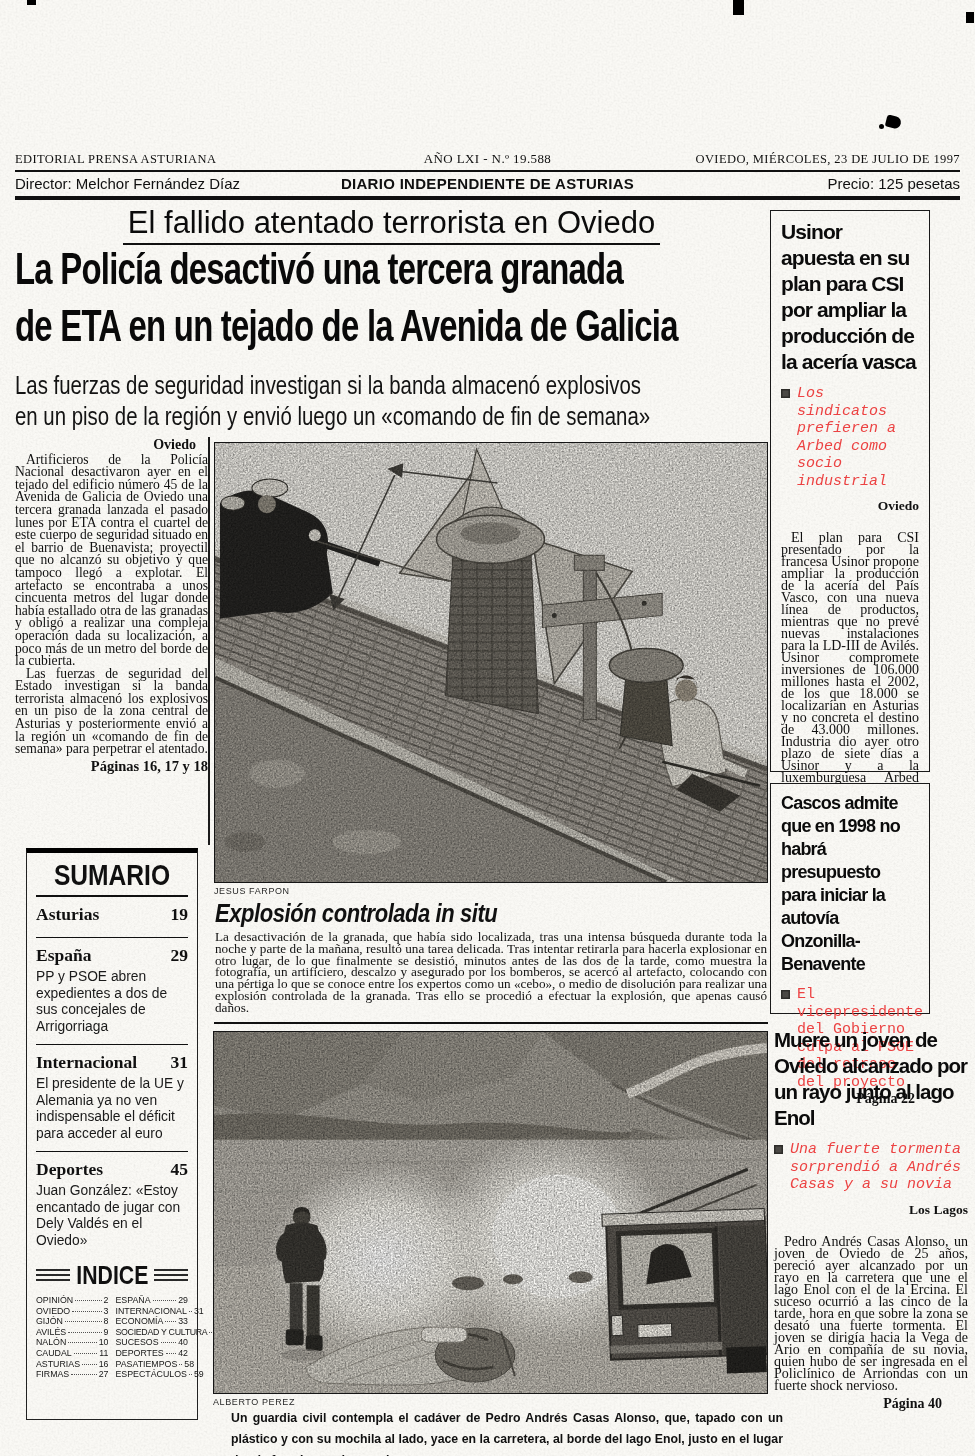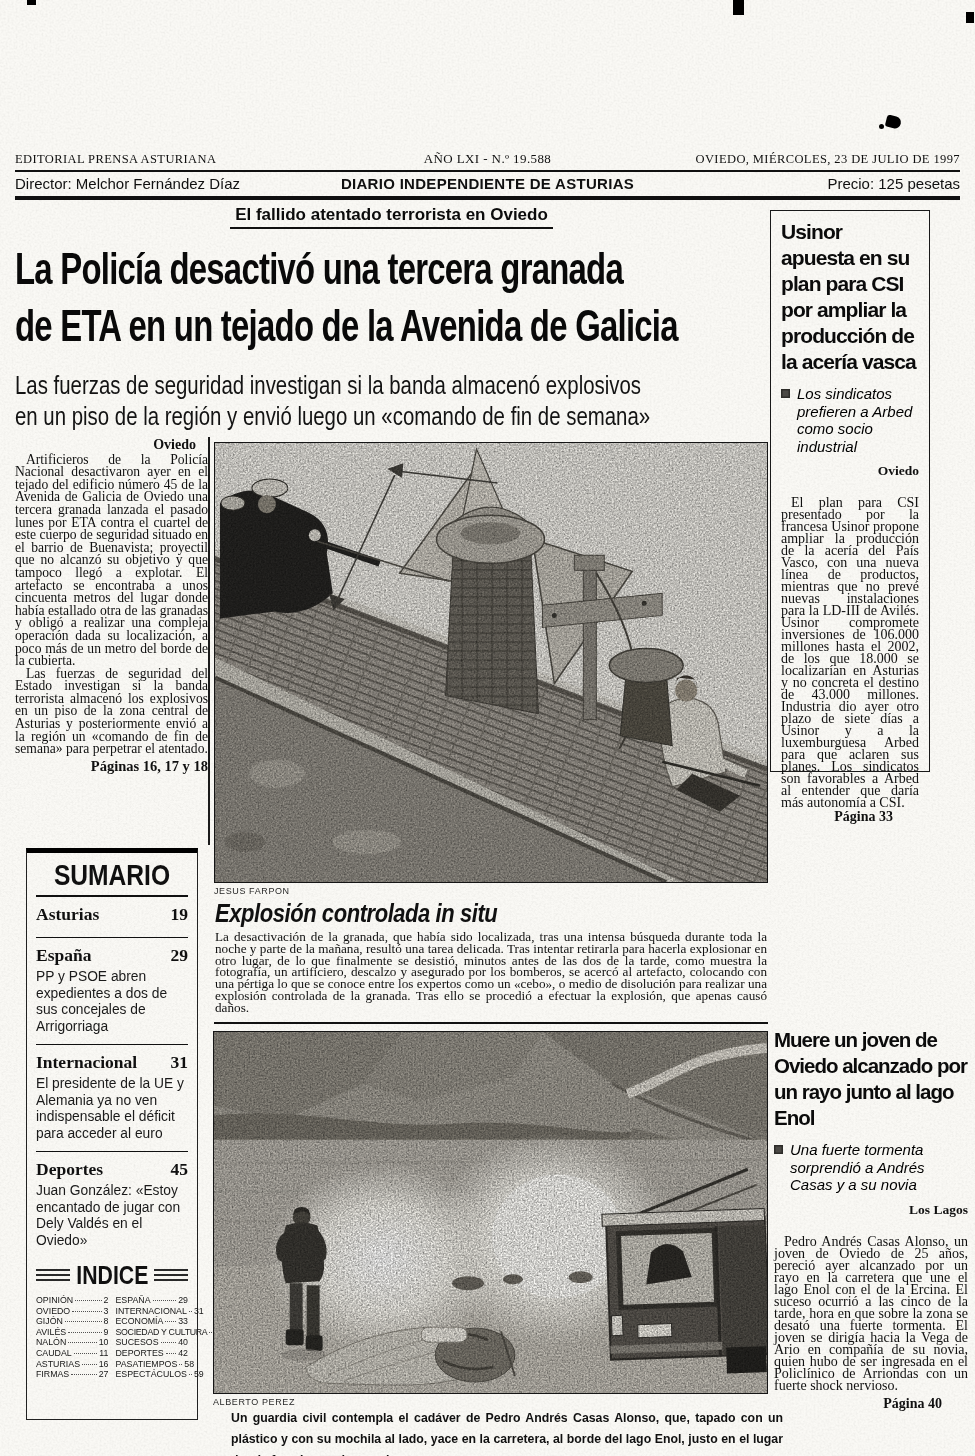--- a/index.html
+++ b/index.html
@@ -19,21 +19,21 @@
   .row1{top:151px;font-size:12.5px;letter-spacing:.4px;}
   .row1 .c{font-size:13px;}
   .rule{background:#111;}
   .rule1{top:170px;left:15px;width:945px;height:2px;}
   .row2{top:175px;font-family:"Liberation Sans",sans-serif;font-size:15px;}
   .row2 .c{font-weight:700;letter-spacing:.3px;}
   .rule2{top:196px;left:15px;width:945px;height:4px;}
 
   
   .kicker{top:205px;left:15px;width:753px;text-align:center;
-          font-family:"Liberation Sans",sans-serif;font-size:17px;color:#0c0c0c;font-weight:bold;}
+          font-family:"Liberation Sans",sans-serif;font-size:31px;color:#0c0c0c;}
   .kicker span{border-bottom:2.5px solid #111;padding:0 5px 3px;}
   .headline{top:240px;left:15px;width:757px;overflow:hidden;}
   .hl{white-space:nowrap;transform:scaleX(.73);transform-origin:0 50%;
       font-family:"Liberation Sans",sans-serif;font-weight:700;font-size:45px;
       line-height:57px;letter-spacing:-1px;color:#0a0a0a;}
   .subhead{top:370px;left:15px;width:757px;overflow:hidden;}
   .sl{white-space:nowrap;transform:scaleX(.8);transform-origin:0 50%;
       font-family:"Liberation Sans",sans-serif;font-size:25.5px;line-height:31px;color:#141414;}
 
   
@@ -83,21 +83,21 @@
         padding:8px 10px;display:flex;flex-direction:column;background:#faf9f5;}
   .usinor{top:210px;height:562px;}
   .cascos{top:783px;height:231px;}
   .rayo{left:772px;top:1027px;width:198px;position:absolute;padding:0 2px;box-sizing:border-box;}
   .r-headline{font-family:"Liberation Sans",sans-serif;font-weight:700;color:#0c0c0c;}
   .usinor .r-headline{font-size:21px;line-height:26px;letter-spacing:-.9px;}
   .cascos .r-headline{font-size:18px;line-height:23px;letter-spacing:-.8px;}
   .rayo .r-headline{font-size:20.5px;line-height:26px;letter-spacing:-1px;}
   .bullet{display:flex;margin-top:10px;}
   .bullet .sq{flex:none;width:9px;height:9px;background:#4c4a46;box-shadow:inset 0 0 0 1.5px #2e2d2a;margin:4px 7px 0 0;}
-  .bullet .bt{font-family:Liberation Sans, sans-serif;font-size:15px;line-height:17.5px;color:#000000;}
+  .bullet .bt{font-family:Liberation Mono, monospace;font-size:15px;line-height:17.5px;color:#ef4444;}
   .bullet.italic .bt{font-style:italic;}
   .r-dateline{text-align:right;font-weight:bold;font-size:13.5px;margin-top:8px;}
   .r-body{font-size:14px;line-height:12px;text-align:justify;text-indent:10px;margin-top:18px;}
   .r-page{text-align:right;font-weight:bold;font-size:14px;margin-top:4px;}
   .usinor .r-page{margin-top:auto;padding-right:26px;}
   .cascos .r-page{margin-top:auto;padding-right:4px;}
   .rayo .r-page{padding-right:26px;}
 
   
   .art{background:#000;}
@@ -442,20 +442,28 @@
     <div class="r-headline">Usinor apuesta en su plan para CSI por ampliar la producción de la acería vasca</div>
     <div class="bullet italic">
       <span class="sq"></span>
       <span class="bt">Los sindicatos prefieren a Arbed como socio industrial</span>
     </div>
     <div class="r-dateline">Oviedo</div>
     <div class="r-body">El plan para CSI presentado por la francesa Usinor propone ampliar la producción de la acería del País Vasco, con una nueva línea de productos, mientras que no prevé nuevas instalaciones para la LD-III de Avilés. Usinor compromete inversiones de 106.000 millones hasta el 2002, de los que 18.000 se localizarían en Asturias y no concreta el destino de 43.000 millones. Industria dio ayer otro plazo de siete días a Usinor y a la luxemburguesa Arbed para que aclaren sus planes. Los sindicatos son favorables a Arbed al entender que daría más autonomía a CSI.</div>
     <div class="r-page">Página 33</div>
   </div>
 
+  <div class="abs rbox cascos">
+    <div class="r-headline">Cascos admite que en 1998 no habrá presupuesto para iniciar la autovía Onzonilla-Benavente</div>
+    <div class="bullet">
+      <span class="sq"></span>
+      <span class="bt">El vicepresidente del Gobierno culpa al PSOE del retraso del proyecto</span>
+    </div>
+    <div class="r-page">Página 22</div>
+  </div>
 
   <div class="rayo">
     <div class="r-headline">Muere un joven de Oviedo alcanzado por un rayo junto al lago Enol</div>
     <div class="bullet italic">
       <span class="sq"></span>
       <span class="bt">Una fuerte tormenta sorprendió a Andrés Casas y a su novia</span>
     </div>
     <div class="r-dateline">Los Lagos</div>
     <div class="r-body">Pedro Andrés Casas Alonso, un joven de Oviedo de 25 años, pereció ayer alcanzado por un rayo en la carretera que une el lago Enol con el de la Ercina. El suceso ocurrió a las cinco de la tarde, hora en que sobre la zona se desató una fuerte tormenta. El joven se dirigía hacia la Vega de Ario en compañía de su novia, quien hubo de ser ingresada en el Policlínico de Arriondas con un fuerte shock nervioso.</div>
     <div class="r-page">Página 40</div>

